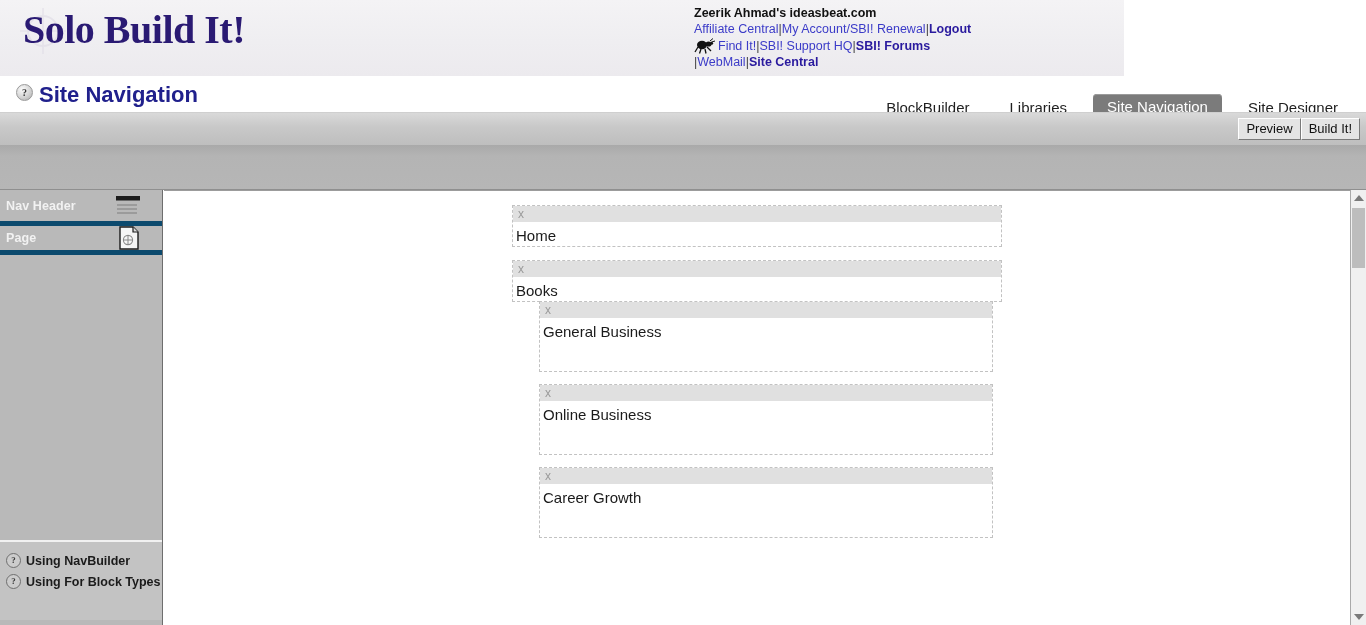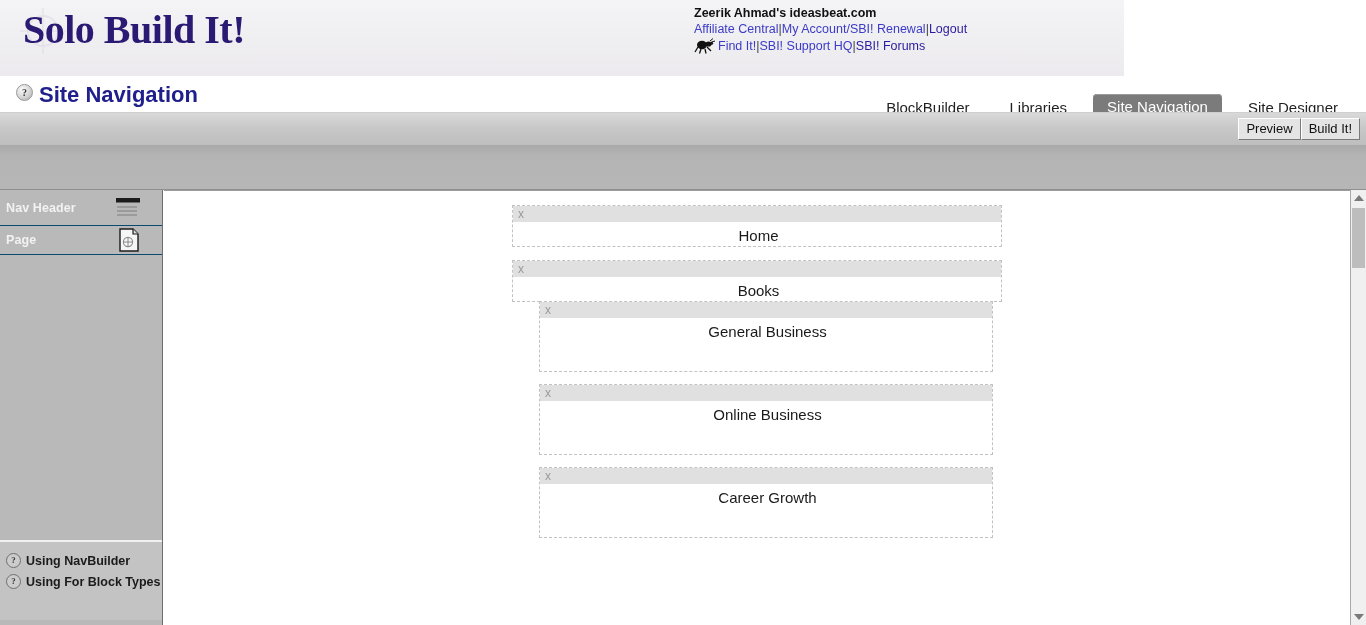--- a/index.html
+++ b/index.html
@@ -68,21 +68,21 @@
   .acct-name {
     font-weight: bold;
     color: #111;
     font-size: 12.5px;
   }
   .acct-line { white-space: nowrap; }
   .acct-link {
     color: #3b3bc8;
     text-decoration: none;
   }
-  .acct-link.strong { color: #2a1a9e; font-weight: normal; }
+  .acct-link.strong { color: #2a1a9e; font-weight: bold; }
   .acct-sep { color: #444; }
   .ant-icon {
     display: inline-block;
     vertical-align: -4px;
     width: 22px;
     height: 16px;
     margin-right: 2px;
   }
 
   
@@ -194,21 +194,21 @@
     width: 163px;
     height: 435px;
     background: #b9b9b9;
     border-right: 1px solid #6e6e6e;
     box-sizing: border-box;
     overflow: hidden;
   }
   .side-row {
     position: relative;
     height: 36px;
-    border-bottom: 1px solid #0c4a6e;
+    border-bottom: 5px solid #0c4a6e;
     box-sizing: border-box;
     display: flex;
     align-items: center;
     cursor: pointer;
   }
   .side-row.short { height: 29px; }
   .side-label {
     font-size: 12.5px;
     font-weight: bold;
     color: #f2f2f2;
@@ -301,21 +301,20 @@
     user-select: none;
   }
   .block-label {
     font-size: 15px;
     color: #1a1a1a;
     padding: 4px 0 0 3px;
     line-height: 20px;
   }
   .block-body {
     min-height: 24px;
-    text-align: center;
   }
   
   .block.level1 > .block-body { height: 24px; }
   
   .children {
     padding: 0 8px 0 26px;
   }
   .block.level2 { margin-bottom: 12px; }
   .block.level2 > .block-body { height: 53px; }
 
@@ -389,20 +388,23 @@
     <div class="acct-line">
       <svg class="ant-icon" viewBox="0 0 22 16">
         <ellipse cx="8" cy="7" rx="5" ry="4.2" fill="#111"></ellipse>
         <ellipse cx="14.5" cy="6" rx="3" ry="2.6" fill="#111"></ellipse>
         <circle cx="17.6" cy="5.2" r="1.5" fill="#111"></circle>
         <path d="M4 9 L1 14 M7 11 L5.5 15.5 M11 11 L12 15.5 M13 9 L17 13" stroke="#111" stroke-width="1.3" fill="none"></path>
         <path d="M16 3 L19 0.5 M17.5 4 L21 3" stroke="#111" stroke-width="1" fill="none"></path>
       </svg><a class="acct-link" href="#">Find It!</a><span class="acct-sep">|</span><a class="acct-link" href="#">SBI! Support HQ</a><span class="acct-sep">|</span><a class="acct-link strong" href="#">SBI! Forums</a>
     </div>
 
+    <div class="acct-line">
+      <span class="acct-sep">|</span><a class="acct-link" href="#">WebMail</a><span class="acct-sep">|</span><a class="acct-link strong" href="#">Site Central</a>
+    </div>
   </div>
 </div>
 
 <div class="titlerow">
   <div class="pagetitle">
     <span class="help-dot">?</span><span class="pagetitle-text">Site Navigation</span>
   </div>
 
   <div class="tabs">
     <div class="tab">BlockBuilder</div>

